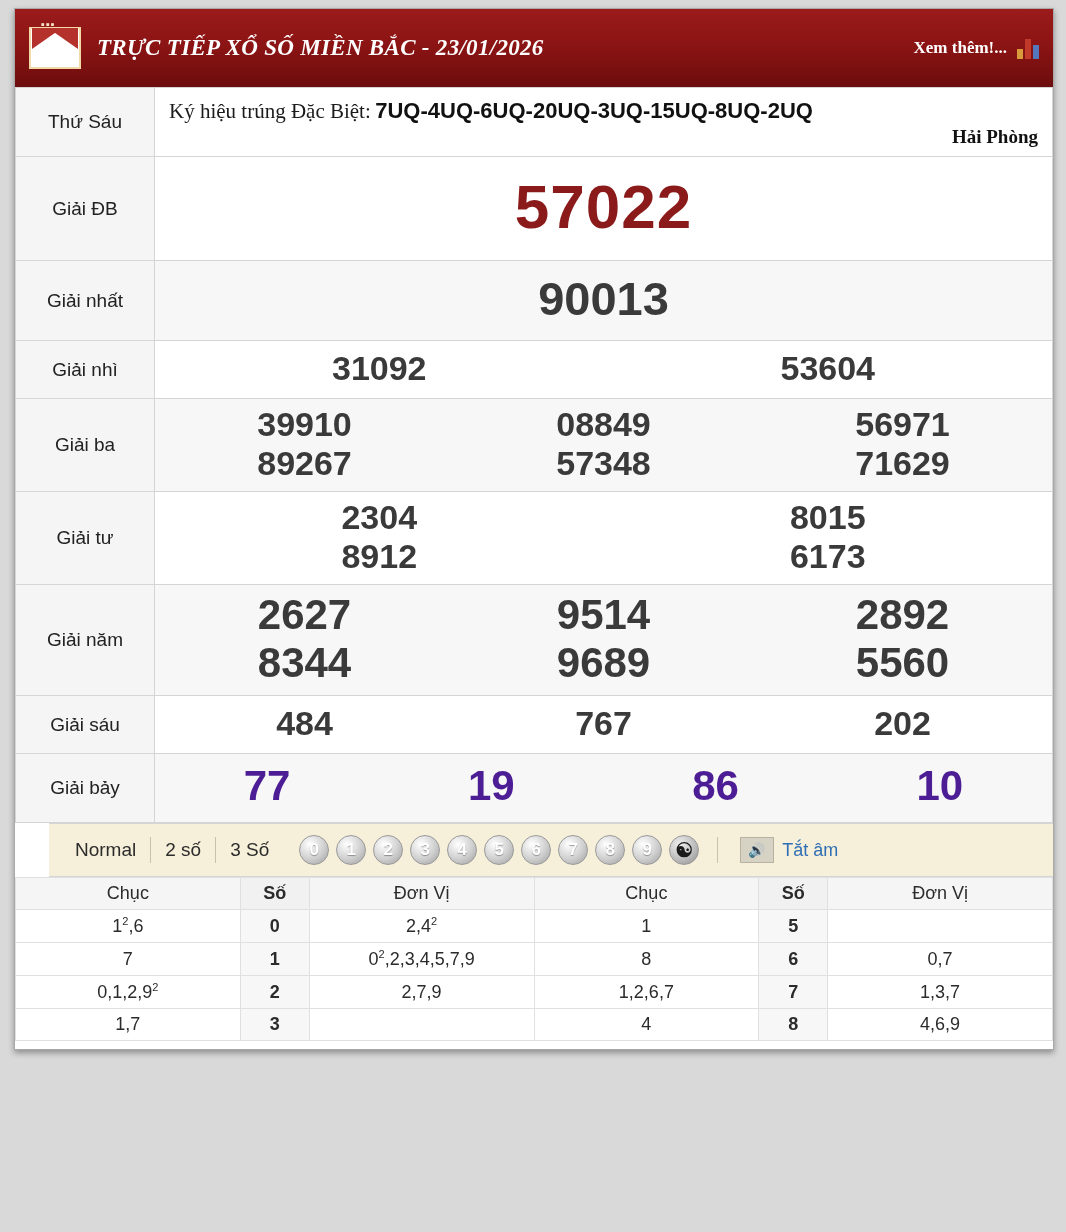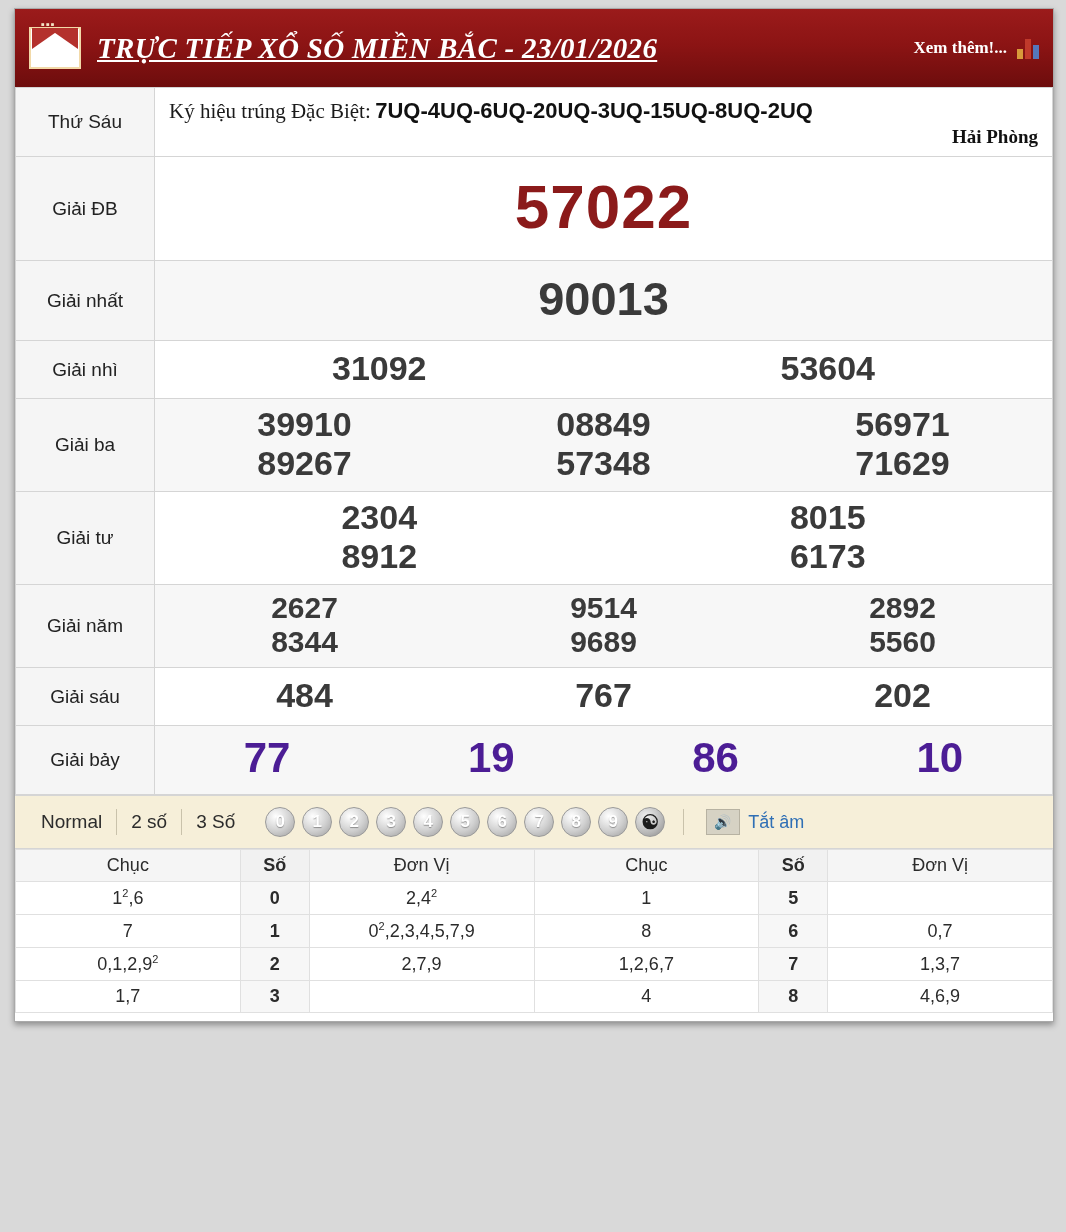--- a/index.html
+++ b/index.html
@@ -64,24 +64,23 @@
     top: -11px; left: 10px;
     color: #f3e6c6;
     font-size: 11px;
     letter-spacing: 1px;
   }
   .hdr-title {
     color: #ffffff;
     font-family: "Liberation Serif", serif;
     font-weight: bold;
     font-style: italic;
-    font-size: 29px;
+    font-size: 23px;
     letter-spacing: 0.3px;
     white-space: nowrap;
-    text-decoration: underline;
   }
   .hdr-right {
     margin-left: auto;
     display: flex;
     align-items: center;
     gap: 10px;
     justify-content: flex-end;
   }
   .hdr-more {
     color: #ffffff;
@@ -168,38 +167,39 @@
   .g1-num {
     font-size: 47px; font-weight: bold; color: #3a3a3a;
     font-family: "Liberation Sans", sans-serif;
   }
   .g2 span { font-size: 34px; width: 50%; }
   .g2-cell { padding: 8px 0 10px 0; }
   .g3 span { font-size: 34px; width: 33.33%; }
   .g3-cell { padding: 6px 0 8px 0; background:#f7f7f7;}
   .g4 span { font-size: 34px; width: 50%; }
   .g4-cell { padding: 6px 0 8px 0; }
-  .g5 span { font-size: 30px; width: 33.33%; }
+  .g5 span { font-size: 42px; width: 33.33%; }
   .g5-cell { padding: 6px 0 8px 0; background:#f7f7f7;}
   .g6 span { font-size: 34px; width: 33.33%; }
   .g6-cell { padding: 8px 0 10px 0; }
   .g7-cell { padding: 8px 0 12px 0; background:#f7f7f7;}
   .g7 span { font-size: 42px; width: 25%; color:#4c1d95; }
 
   
   .toolbar {
     background: #f6efd9;
     border-top: 1px solid #d5d5d5;
     border-bottom: 1px solid #d5d5d5;
     display: flex;
     align-items: center;
     height: 54px;
     padding: 0 12px;
     box-sizing: border-box;
     gap: 0;
+    margin-left: 34px;
   }
   .tb-mode {
     font-size: 19px;
     color: #2c2c2c;
     padding: 0 14px;
     white-space: nowrap;
     font-family: "Liberation Sans", sans-serif;
   }
   .tb-sep {
     width: 1px; height: 26px; background: #c9c2ab;

